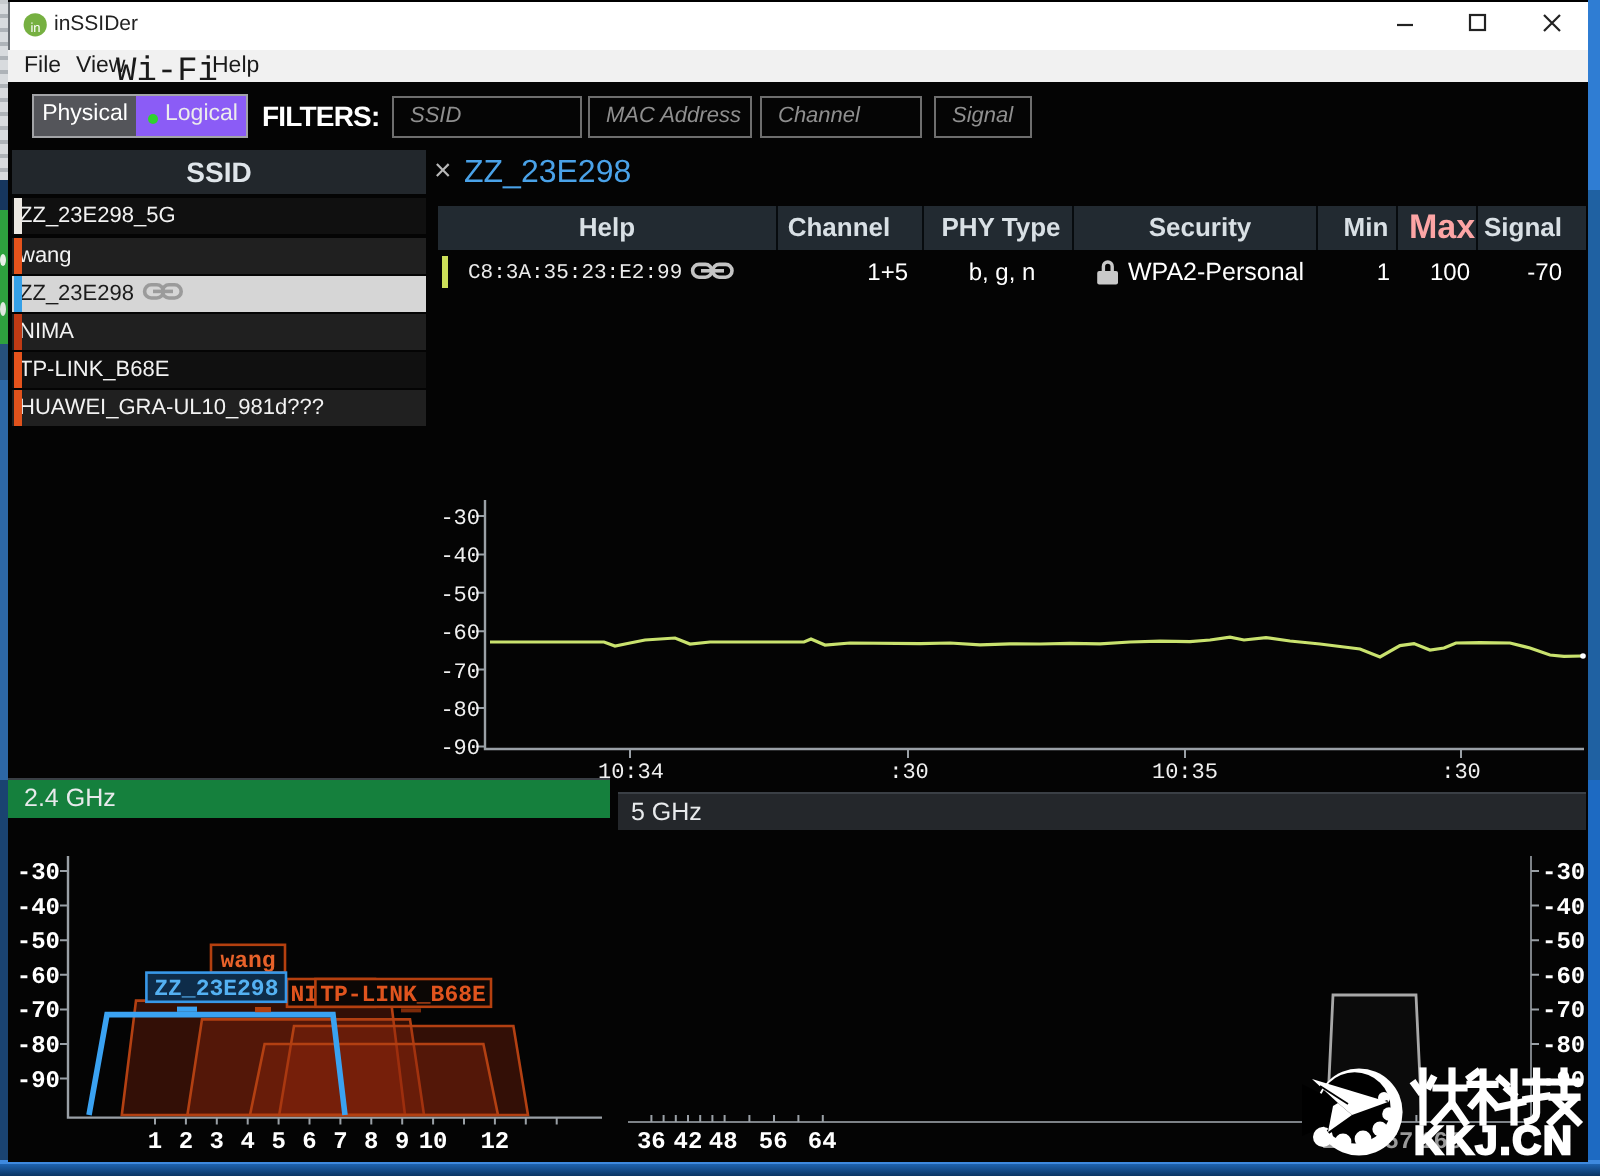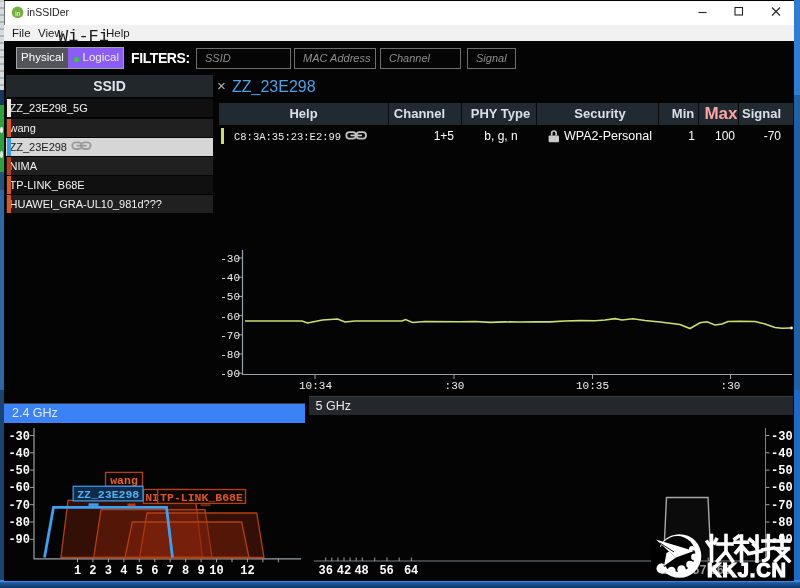--- a/index.html
+++ b/index.html
@@ -90,21 +90,21 @@
 
 <div class="abs" style="left:220.5px;top:127.8px;width:3.5px;height:16.2px;background:#ccdf59;"></div>
 <div class="abs mono" style="left:234px;top:130.5px;font-size:10.5px;color:#ececec;">C8:3A:35:23:E2:99</div>
 <div class="abs" style="left:400px;top:129px;width:54px;font-size:12px;color:#fff;text-align:right;">1+5</div>
 <div class="abs" style="left:463px;top:129px;width:76px;font-size:12px;color:#fff;text-align:center;">b, g, n</div>
 <div class="abs" style="left:564px;top:129px;font-size:12.5px;color:#fff;">WPA2-Personal</div>
 <div class="abs" style="left:655px;top:129px;width:40px;font-size:12px;color:#fff;text-align:right;">1</div>
 <div class="abs" style="left:695px;top:129px;width:40px;font-size:12px;color:#fff;text-align:right;">100</div>
 <div class="abs" style="left:741px;top:129px;width:40px;font-size:12px;color:#fff;text-align:right;">-70</div>
 
-<div class="abs" style="left:4px;top:403px;width:301px;height:19.5px;background:#3b82f6;border-top:1px solid #3a3f45;box-sizing:border-box;color:#e8eaec;font-size:12.5px;">
+<div class="abs" style="left:4px;top:389px;width:301px;height:19.5px;background:#15803d;border-top:1px solid #3a3f45;box-sizing:border-box;color:#e8eaec;font-size:12.5px;">
     <span style="position:absolute;left:8px;top:2px;">2.4 GHz</span>
   </div>
 <div class="abs" style="left:308.5px;top:395.5px;width:484.5px;height:19.5px;background:#24272b;border-top:1px solid #3a3f45;box-sizing:border-box;color:#e8eaec;font-size:12.5px;">
     <span style="position:absolute;left:7px;top:2px;">5 GHz</span>
   </div>
 
 <svg class="abs" style="left:0;top:0;" width="800" height="588" viewBox="0 0 800 588">
 
   <circle cx="17.6" cy="12.4" r="5.8" fill="#76b041"></circle>
   <text x="15.2" y="16.2" font-size="6.5" fill="#fff" font-family="Liberation Sans">in</text>

